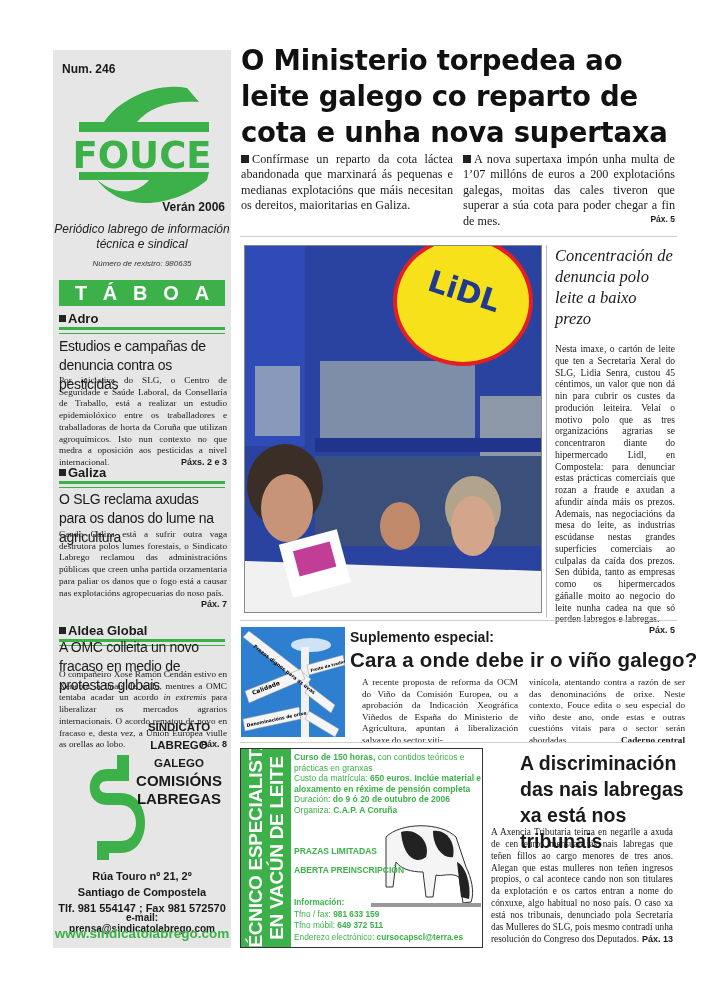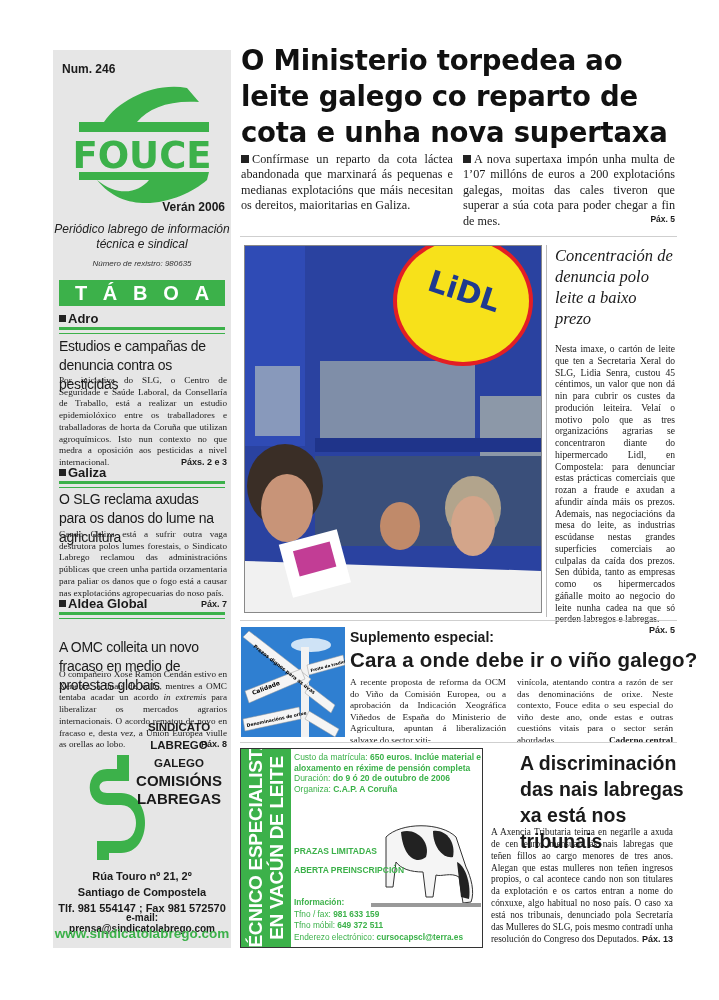--- a/index.html
+++ b/index.html
@@ -45,21 +45,21 @@
   .side-story { position: absolute; left: 555px; top: 245px; width: 120px; }
   .side-story h2 { font: italic 16.5px/21px "Liberation Serif", serif; font-weight: normal; }
   .side-story p { font: 9.6px/11.75px "Liberation Serif", serif; text-align: justify; margin-top: 14px; }
 
   .rule2 { position: absolute; left: 240px; top: 620px; width: 437px; border-top: 1px solid #cfcfcf; }
 
   
   .sign-img { position: absolute; left: 241px; top: 627px; width: 104px; height: 110px; overflow: hidden; }
   .supp-kicker { position: absolute; left: 350px; top: 629px; font: bold 14px "Liberation Sans", sans-serif; }
   .supp-title { position: absolute; left: 350px; top: 648px; font: bold 20.5px "Liberation Sans", sans-serif; letter-spacing: 0.2px; }
-  .supp-body { position: absolute; top: 677px; width: 156px; font: 9.2px/11.6px "Liberation Serif", serif; text-align: justify; }
+  .supp-body { position: absolute; top: 677px; width: 156px; font: 9.2px/11.6px "Liberation Serif", serif; text-align: justify; margin-left: 12px; }
   .supp-body .cad { font-weight: bold; float: right; }
   .rule3 { position: absolute; left: 240px; top: 742px; width: 437px; border-top: 1px solid #cfcfcf; }
 
   
   .ad { position: absolute; left: 240px; top: 748px; width: 243px; height: 200px; border: 1px solid #333; background: #fff; overflow: hidden; }
   .ad-bar { position: absolute; left: 0; top: 0; width: 50px; height: 198px; background: #3cb14a; }
   .ad-vert { position: absolute; left: 25px; top: 99px; transform: translate(-50%, -50%) rotate(-90deg); white-space: nowrap; color: #fff; font: bold 19px/21px "Liberation Sans", sans-serif; text-align: center; letter-spacing: -0.3px; }
   .ad-text { position: absolute; left: 53px; top: 3px; width: 188px; font: 8.5px/10.6px "Liberation Sans", sans-serif; color: #3cb14a; }
   .ad-text b { font-weight: bold; }
   .ad-line { position: absolute; left: 53px; font: bold 8.5px "Liberation Sans", sans-serif; color: #3cb14a; }
@@ -108,21 +108,21 @@
 
   <div class="sec-head" style="top:415px">
     <span class="bullet"></span><span>Galiza</span>
   </div>
   <div class="side-title" style="top:440px">O SLG reclama axudas para os danos do lume na agricultura</div>
   <div class="side-body" style="top:479px">
     <span>Cando Galiza está a sufrir outra vaga destrutora polos lumes forestais, o Sindicato Labrego reclamou das administracións públicas que creen unha partida orzamentaria para paliar os danos que o fogo está a causar nas explotacións agropecuarias do noso país.</span>
     <span class="pax">Páx. 7</span>
   </div>
 
-  <div class="sec-head" style="top:546px">
+  <div class="sec-head" style="top:573px">
     <span class="bullet"></span><span>Aldea Global</span>
   </div>
   <div class="side-title" style="top:588px">A OMC colleita un novo fracaso en medio de protestas globais</div>
   <div class="side-body" style="top:619px">
     <span>O compañeiro Xosé Ramón Cendán estivo en Xenebra, a finais de xullo, mentres a OMC tentaba acadar un acordo </span><i>in extremis</i><span> para liberalizar os mercados agrarios internacionais. O acordo rematou de novo en fracaso e, desta vez, a Unión Europea viulle as orellas ao lobo.</span>
     <span class="pax">Páx. 8</span>
   </div>
 
   <svg class="slg-logo" viewBox="0 0 70 105">
     <rect x="38" y="0" width="12" height="16" fill="#3cb14a"></rect>
@@ -218,20 +218,21 @@
 <div class="rule3"></div>
 
 <div class="ad">
   <div class="ad-bar">
     <div class="ad-vert">
       <div>TÉCNICO ESPECIALISTA</div>
       <div>EN VACÚN DE LEITE</div>
     </div>
   </div>
   <div class="ad-text">
+    <div><b>Curso de 150 horas,</b><span> con contidos teóricos e prácticas en granxas</span></div>
     <div><span>Custo da matrícula: </span><b>650 euros. Inclúe material e aloxamento en réxime de pensión completa</b></div>
     <div><span>Duración: </span><b>do 9 ó 20 de outubro de 2006</b></div>
     <div><span>Organiza: </span><b>C.A.P. A Coruña</b></div>
   </div>
   <svg class="cow" viewBox="0 0 110 90">
     <path d="M15 20 C 30 5, 70 5, 85 20 L 95 50 C 100 60, 104 75, 100 85 L 92 86 L 88 60 C 80 55, 70 60, 65 58 L 62 80 L 55 80 L 52 55 C 40 55, 30 52, 25 45 L 22 70 L 15 70 Z" fill="#f5f5f5" stroke="#333" stroke-width="1"></path>
     <path d="M30 15 C 45 10, 60 25, 55 40 C 45 48, 32 40, 30 15 Z" fill="#222"></path>
     <path d="M62 14 C 75 12, 85 25, 82 40 C 72 42, 62 30, 62 14 Z" fill="#222"></path>
     <path d="M86 45 C 96 50, 100 70, 98 82 L 90 80 Z" fill="#222"></path>
     <path d="M0 86 L 110 86 L 110 90 L 0 90 Z" fill="#999"></path>

